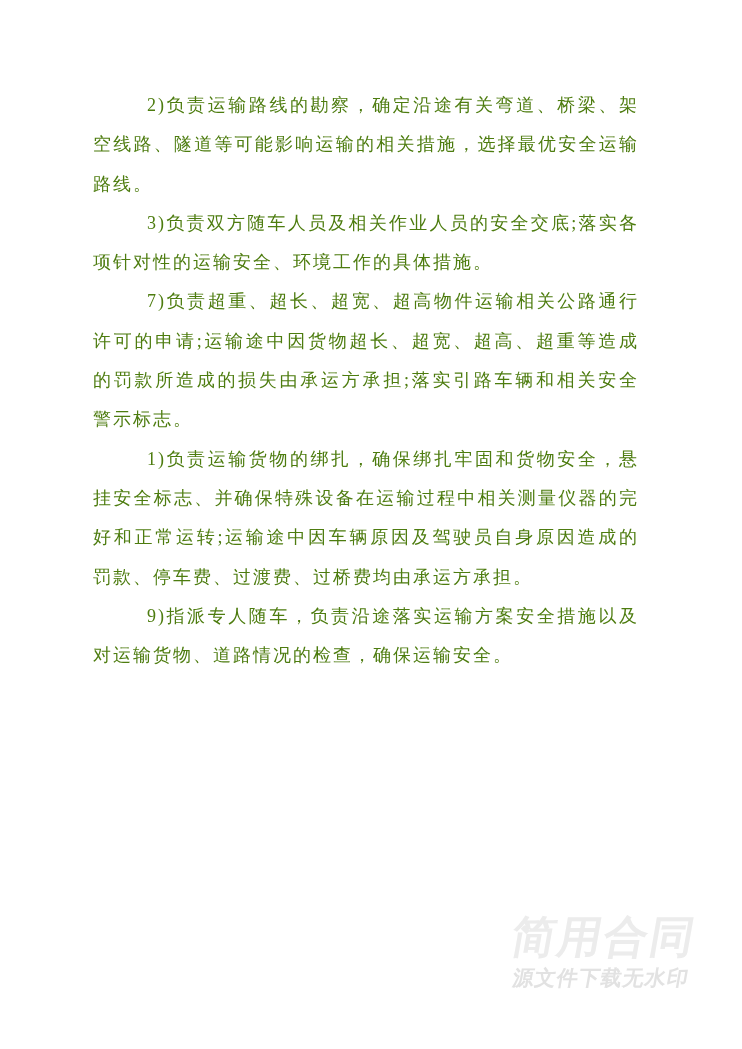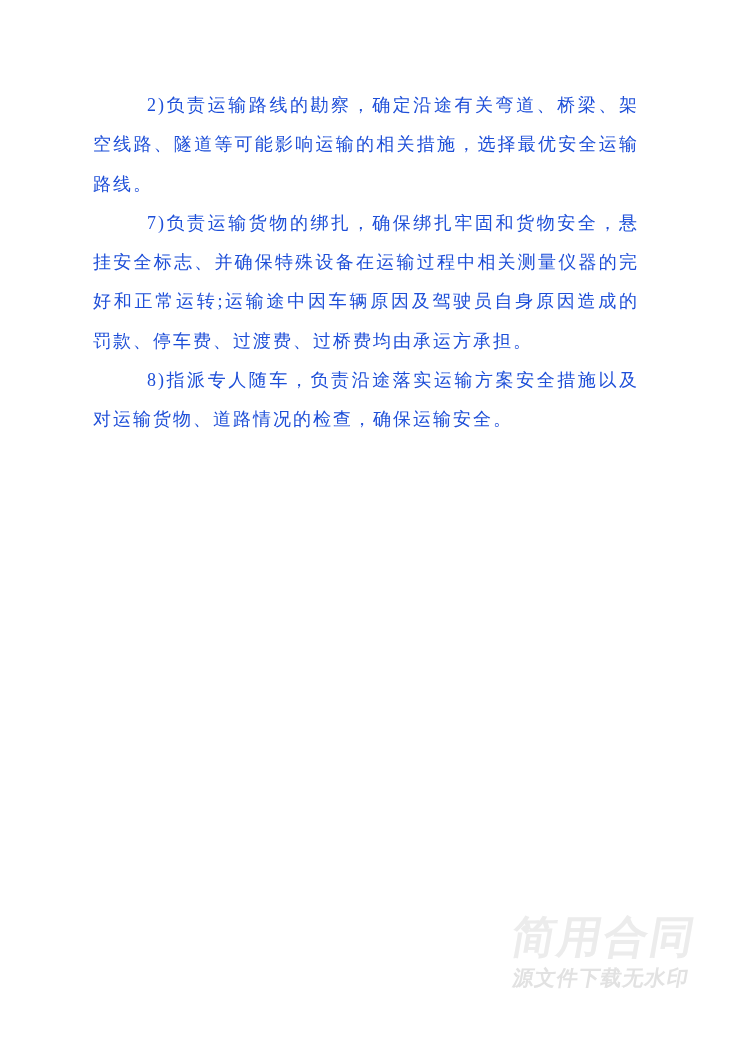--- a/index.html
+++ b/index.html
@@ -20,21 +20,21 @@
     left: 93px;
     top: 86px;
     width: 546px;
   }
   .para {
     margin: 0;
     padding: 0;
     font-size: 18px;
     line-height: 39.3px;
     letter-spacing: 2px;
-    color: #1d4ed8;
+    color: #4d7c0f;
     text-align: justify;
     text-justify: inter-character;
     text-indent: 54px;
     word-break: break-all;
   }
   .watermark {
     position: absolute;
     top: 914px;
     right: 55px;
     text-align: right;
@@ -58,21 +58,23 @@
     color: #e2e2e2;
     letter-spacing: 1px;
   }
 </style>
 </head>
 <body>
 
 <div class="page">
   <div class="doc-body">
     <p class="para">2)负责运输路线的勘察，确定沿途有关弯道、桥梁、架空线路、隧道等可能影响运输的相关措施，选择最优安全运输路线。</p>
-    <p class="para">7)负责运输货物的绑扎，确保绑扎牢固和货物安全，悬挂安全标志、并确保特殊设备在运输过程中相关测量仪器的完好和正常运转;运输途中因车辆原因及驾驶员自身原因造成的罚款、停车费、过渡费、过桥费均由承运方承担。</p>
-    <p class="para">8)指派专人随车，负责沿途落实运输方案安全措施以及对运输货物、道路情况的检查，确保运输安全。</p>
+    <p class="para">3)负责双方随车人员及相关作业人员的安全交底;落实各项针对性的运输安全、环境工作的具体措施。</p>
+    <p class="para">7)负责超重、超长、超宽、超高物件运输相关公路通行许可的申请;运输途中因货物超长、超宽、超高、超重等造成的罚款所造成的损失由承运方承担;落实引路车辆和相关安全警示标志。</p>
+    <p class="para">1)负责运输货物的绑扎，确保绑扎牢固和货物安全，悬挂安全标志、并确保特殊设备在运输过程中相关测量仪器的完好和正常运转;运输途中因车辆原因及驾驶员自身原因造成的罚款、停车费、过渡费、过桥费均由承运方承担。</p>
+    <p class="para">9)指派专人随车，负责沿途落实运输方案安全措施以及对运输货物、道路情况的检查，确保运输安全。</p>
   </div>
 
   <div class="watermark">
     <div class="wm-title">简用合同</div>
     <div class="wm-subtitle">源文件下载无水印</div>
   </div>
 </div>
 
 </body></html>

